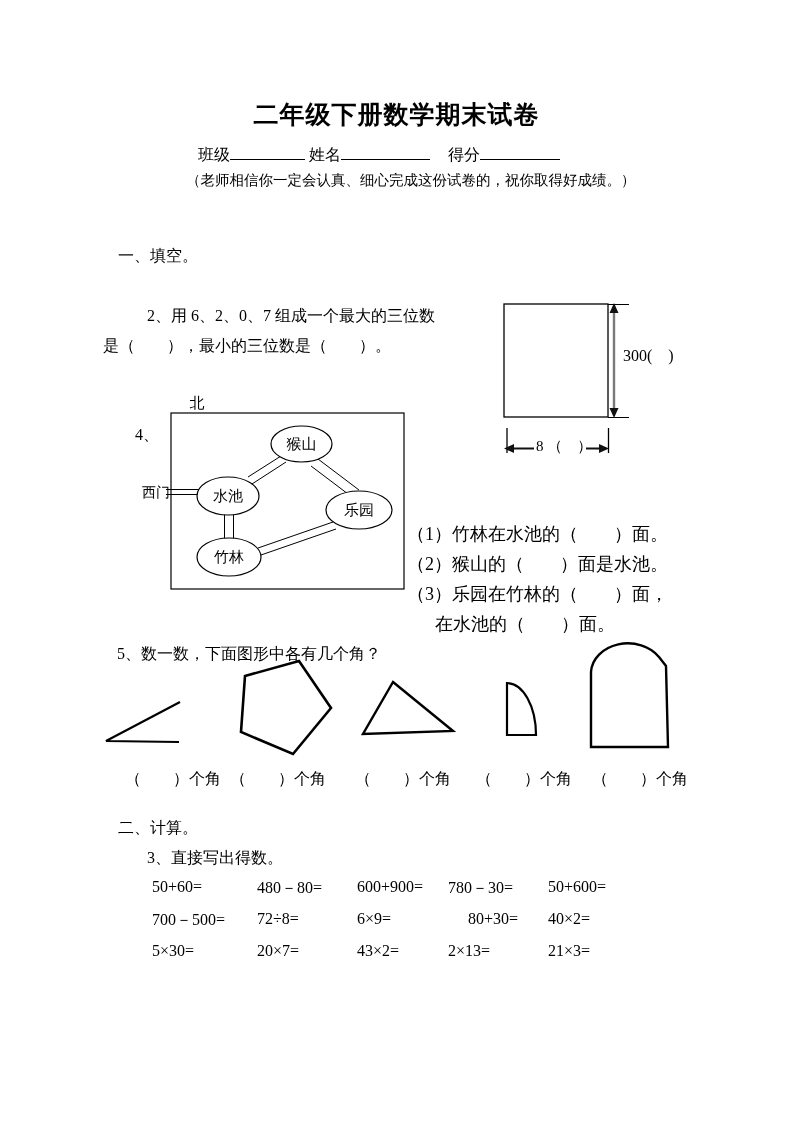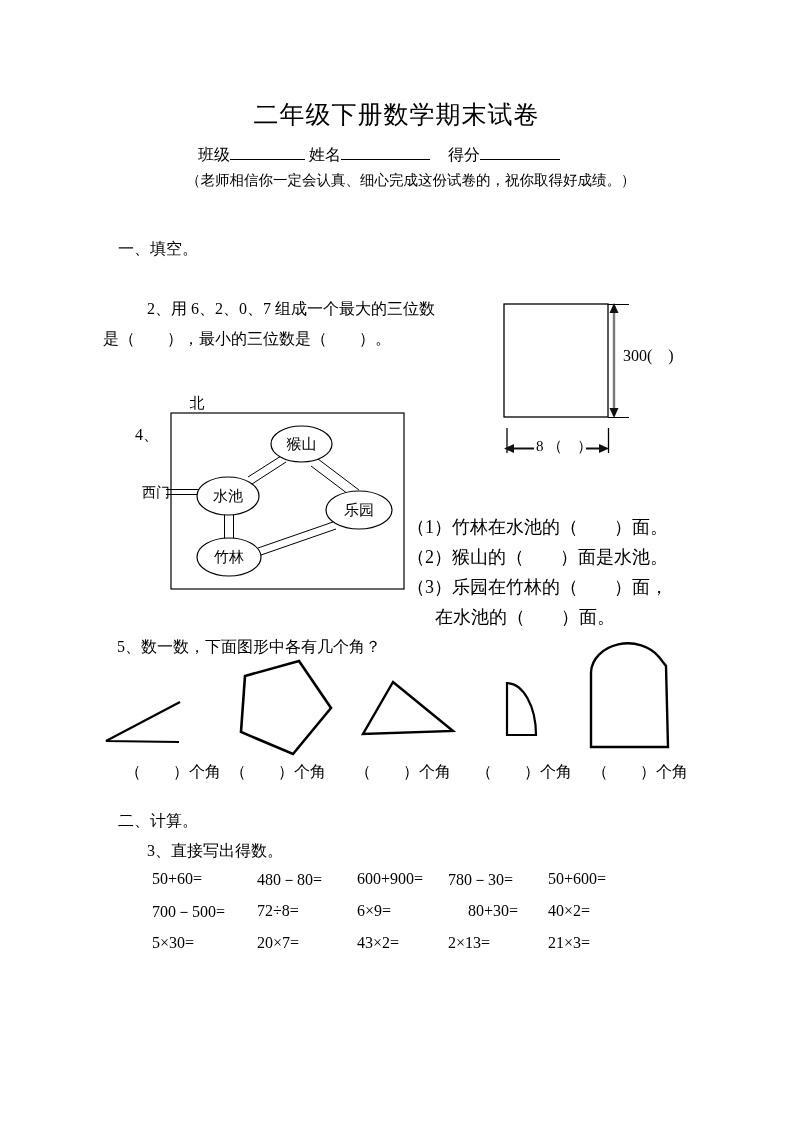--- a/index.html
+++ b/index.html
@@ -1,32 +1,32 @@
 <!DOCTYPE html>
 <html><head>
 <meta charset="utf-8">
 <style>
   html,body{margin:0;padding:0;background:#fff;}
   .page{
     position:relative;width:793px;height:1122px;background:#ffffff;
     font-family:"Liberation Serif","DejaVu Serif",serif;color:#000;overflow:hidden;
   }
-  .abs{position:absolute;line-height:1.2;white-space:nowrap;}
+  .abs{position:absolute;line-height:1.2;white-space:nowrap;margin-top:7px;}
   .t16{font-size:16px;}
   .t15{font-size:18px;}
   .page-title{
     position:absolute;left:0;top:98px;width:100%;text-align:center;
-    font-size:25px;font-weight:normal;margin:0;letter-spacing:1px;
+    font-size:25px;font-weight:bold;margin:0;letter-spacing:1px;
   }
   .fields{position:absolute;left:198px;top:144px;font-size:16px;white-space:nowrap;}
   .blank{display:inline-block;border-bottom:1px solid #000;height:15px;vertical-align:baseline;}
   .motto{position:absolute;left:186px;top:171px;font-size:14.5px;white-space:nowrap;}
   svg{position:absolute;overflow:visible;}
   svg text{font-family:"Liberation Serif","DejaVu Serif",serif;fill:#000;}
-  .pcell{position:absolute;font-size:16px;white-space:nowrap;}
+  .pcell{position:absolute;font-size:16px;white-space:nowrap;margin-top:8px;}
 </style>
 </head>
 <body>
 
 <div class="page">
 
   <h1 class="page-title">二年级下册数学期末试卷</h1>
 
   <div class="fields">
     <span>班级</span><span class="blank" style="width:75px"></span>

